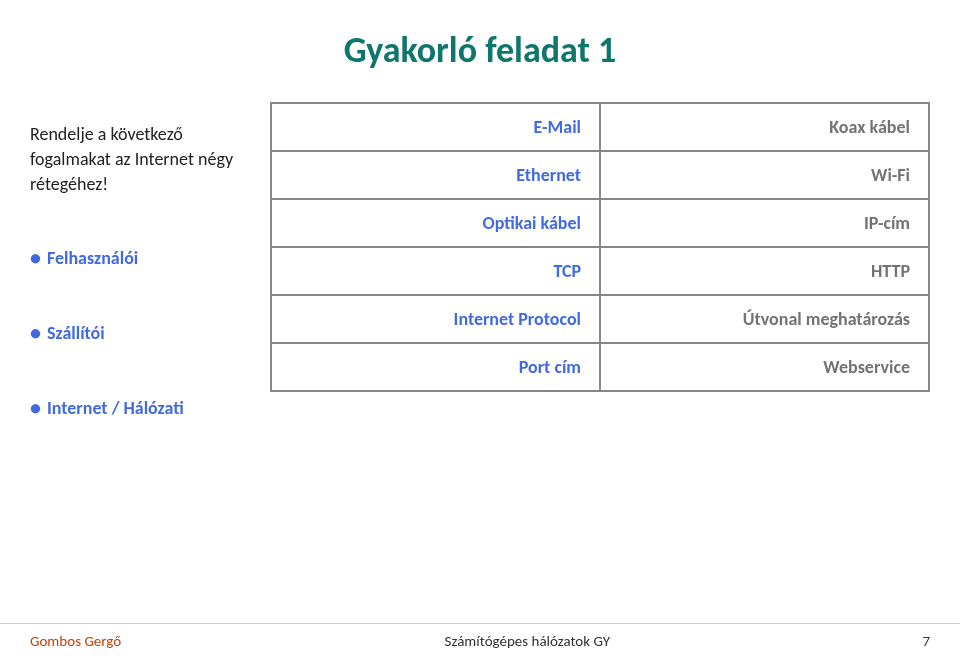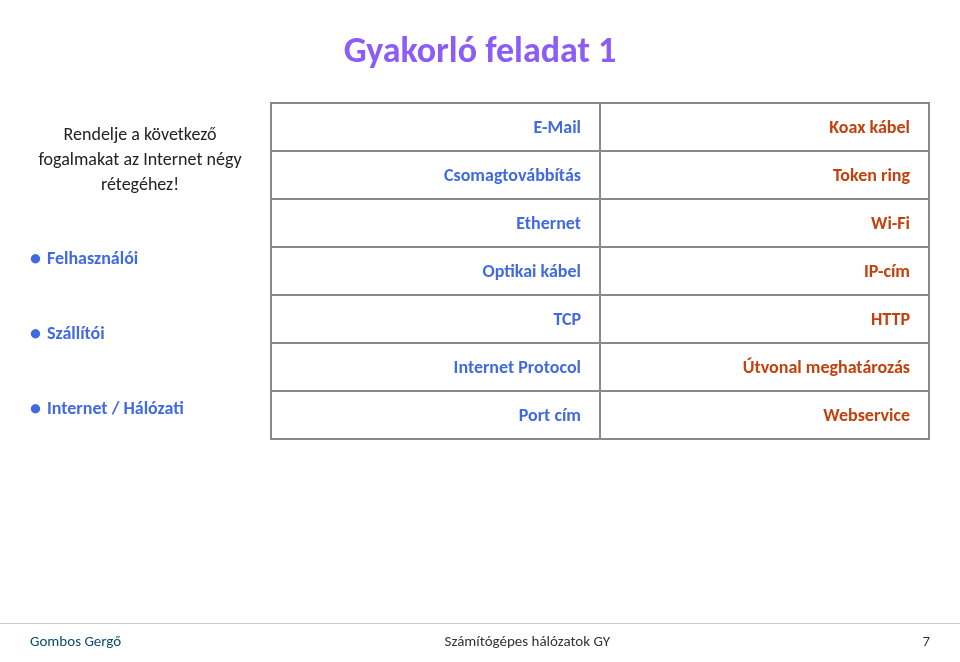--- a/index.html
+++ b/index.html
@@ -14,37 +14,36 @@
       background: #fff;
       font-family: 'Calibri', 'Arial', sans-serif;
       position: relative;
       overflow: hidden;
     }
 
     .page-title {
       text-align: center;
       font-size: 36px;
       font-weight: bold;
-      color: #8b5cf6;
+      color: #0f766e;
       padding-top: 28px;
       padding-bottom: 10px;
     }
 
     .main-content {
       display: flex;
       flex-direction: row;
       padding: 20px 30px 0 30px;
       gap: 20px;
     }
 
     .left-panel {
       width: 220px;
       padding-top: 20px;
       flex-shrink: 0;
-      text-align: center;
     }
 
     .intro-text {
       font-size: 18px;
       color: #222;
       line-height: 1.4;
       margin-bottom: 30px;
     }
 
     .bullet-list {
@@ -88,41 +87,41 @@
       vertical-align: middle;
       min-width: 140px;
     }
 
     .col-left {
       color: #4169e1;
       width: 50%;
     }
 
     .col-right {
-      color: #c2410c;
+      color: #737373;
       width: 50%;
       margin-left: 42px;
     }
 
     .footer {
       position: absolute;
       bottom: 12px;
       left: 0;
       right: 0;
       display: flex;
       justify-content: space-between;
       align-items: center;
       padding: 0 30px;
       border-top: 1px solid #ccc;
       padding-top: 8px;
     }
 
     .footer-left {
       font-size: 15px;
-      color: #0c4a6e;
+      color: #c2410c;
     }
 
     .footer-center {
       font-size: 15px;
       color: #333;
       margin-left: 11px;
     }
 
     .footer-right {
       font-size: 15px;
@@ -145,24 +144,20 @@
   </div>
 
   <div class="right-panel">
     <table>
       <tbody id="table-body">
       <tr>
             <td class="col-left">E-Mail</td>
             <td class="col-right">Koax kábel</td>
           </tr>
           <tr>
-            <td class="col-left">Csomagtovábbítás</td>
-            <td class="col-right">Token ring</td>
-          </tr>
-          <tr>
             <td class="col-left">Ethernet</td>
             <td class="col-right">Wi-Fi</td>
           </tr>
           <tr>
             <td class="col-left">Optikai kábel</td>
             <td class="col-right">IP-cím</td>
           </tr>
           <tr>
             <td class="col-left">TCP</td>
             <td class="col-right">HTTP</td>

